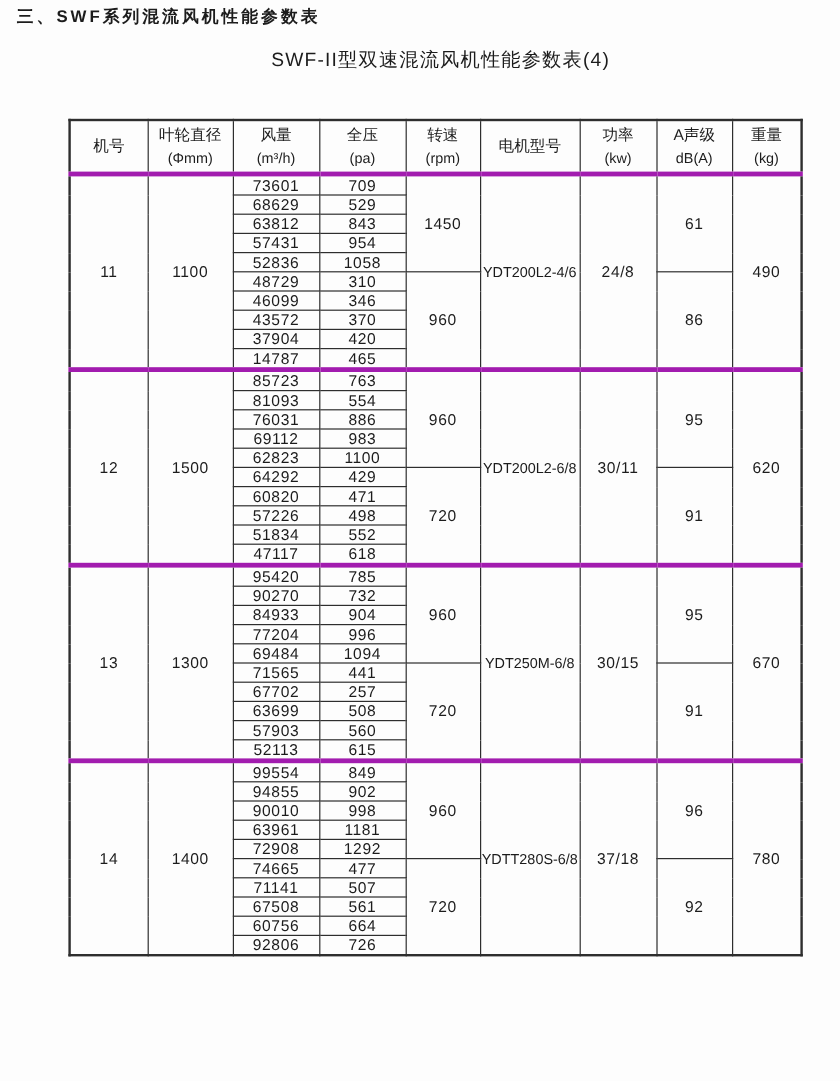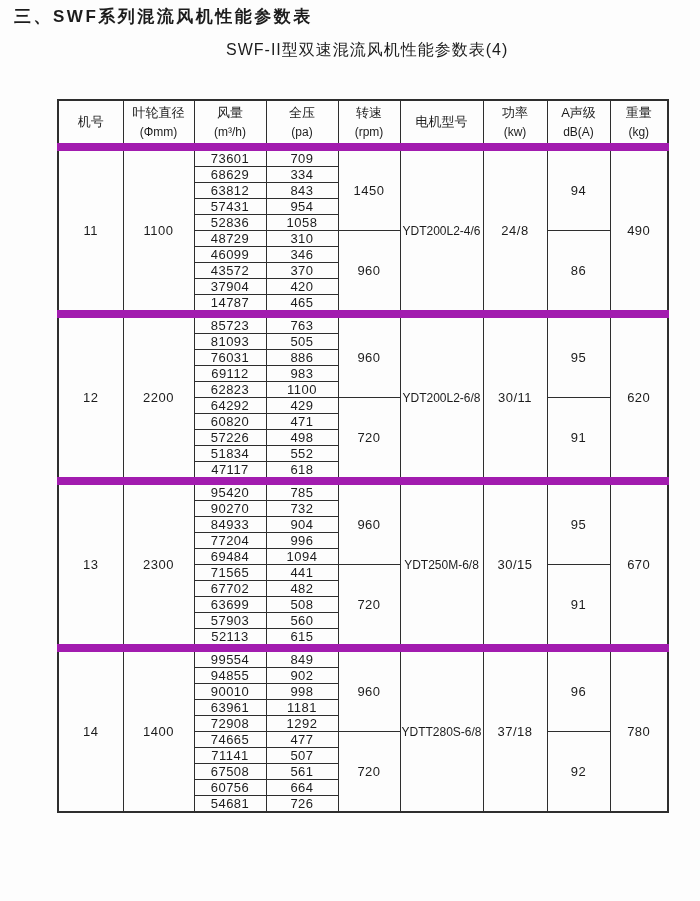--- a/index.html
+++ b/index.html
@@ -13,21 +13,21 @@
     overflow: hidden;
     background: #fdfdfd;
     color: #1c1c1c;
     font-family: "Liberation Sans", "DejaVu Sans", sans-serif;
     -webkit-font-smoothing: antialiased;
   }
   .page-title {
     position: absolute;
     left: 14px;
     top: 5px;
-    font-size: 17px;
+    font-size: 14px;
     font-weight: bold;
     letter-spacing: 2.5px;
     white-space: nowrap;
   }
   .page-subtitle {
     position: absolute;
     left: 226px;
     top: 40px;
     font-size: 16px;
     font-weight: normal;
@@ -65,21 +65,21 @@
   .spec-table td {
     font-size: 13px;
     letter-spacing: 0.5px;
   }
   td.motor-cell {
     font-size: 12px;
     letter-spacing: 0;
     margin-top: 48px;
   }
   tr.block-start td {
-    border-top: 8px solid #a21caf;
+    border-top: 4px solid #a21caf;
   }
 </style>
 </head>
 <body>
 
 <div class="page-title">三、SWF系列混流风机性能参数表</div>
 
 <div class="page-subtitle">SWF-II型双速混流风机性能参数表(4)</div>
 
 <table class="spec-table">
@@ -136,26 +136,26 @@
   <tbody>
 
   <tr class="block-start">
         <td rowspan="10" class="machine-no-cell">11</td>
         <td rowspan="10" class="diameter-cell">1100</td>
         <td class="airflow-cell">73601</td>
         <td class="pressure-cell">709</td>
         <td rowspan="5" class="speed-cell">1450</td>
         <td rowspan="10" class="motor-cell">YDT200L2-4/6</td>
         <td rowspan="10" class="power-cell">24/8</td>
-        <td rowspan="5" class="noise-cell">94</td>
+        <td rowspan="5" class="noise-cell">61</td>
         <td rowspan="10" class="weight-cell">490</td>
       </tr>
       <tr>
         <td class="airflow-cell">68629</td>
-        <td class="pressure-cell">334</td>
+        <td class="pressure-cell">529</td>
       </tr>
       <tr>
         <td class="airflow-cell">63812</td>
         <td class="pressure-cell">843</td>
       </tr>
       <tr>
         <td class="airflow-cell">57431</td>
         <td class="pressure-cell">954</td>
       </tr>
       <tr>
@@ -179,32 +179,32 @@
       <tr>
         <td class="airflow-cell">37904</td>
         <td class="pressure-cell">420</td>
       </tr>
       <tr>
         <td class="airflow-cell">14787</td>
         <td class="pressure-cell">465</td>
       </tr>
       <tr class="block-start">
         <td rowspan="10" class="machine-no-cell">12</td>
-        <td rowspan="10" class="diameter-cell">2200</td>
+        <td rowspan="10" class="diameter-cell">1500</td>
         <td class="airflow-cell">85723</td>
         <td class="pressure-cell">763</td>
         <td rowspan="5" class="speed-cell">960</td>
         <td rowspan="10" class="motor-cell">YDT200L2-6/8</td>
         <td rowspan="10" class="power-cell">30/11</td>
         <td rowspan="5" class="noise-cell">95</td>
         <td rowspan="10" class="weight-cell">620</td>
       </tr>
       <tr>
         <td class="airflow-cell">81093</td>
-        <td class="pressure-cell">505</td>
+        <td class="pressure-cell">554</td>
       </tr>
       <tr>
         <td class="airflow-cell">76031</td>
         <td class="pressure-cell">886</td>
       </tr>
       <tr>
         <td class="airflow-cell">69112</td>
         <td class="pressure-cell">983</td>
       </tr>
       <tr>
@@ -228,21 +228,21 @@
       <tr>
         <td class="airflow-cell">51834</td>
         <td class="pressure-cell">552</td>
       </tr>
       <tr>
         <td class="airflow-cell">47117</td>
         <td class="pressure-cell">618</td>
       </tr>
       <tr class="block-start">
         <td rowspan="10" class="machine-no-cell">13</td>
-        <td rowspan="10" class="diameter-cell">2300</td>
+        <td rowspan="10" class="diameter-cell">1300</td>
         <td class="airflow-cell">95420</td>
         <td class="pressure-cell">785</td>
         <td rowspan="5" class="speed-cell">960</td>
         <td rowspan="10" class="motor-cell">YDT250M-6/8</td>
         <td rowspan="10" class="power-cell">30/15</td>
         <td rowspan="5" class="noise-cell">95</td>
         <td rowspan="10" class="weight-cell">670</td>
       </tr>
       <tr>
         <td class="airflow-cell">90270</td>
@@ -261,21 +261,21 @@
         <td class="pressure-cell">1094</td>
       </tr>
       <tr>
         <td class="airflow-cell">71565</td>
         <td class="pressure-cell">441</td>
         <td rowspan="5" class="speed-cell">720</td>
         <td rowspan="5" class="noise-cell">91</td>
       </tr>
       <tr>
         <td class="airflow-cell">67702</td>
-        <td class="pressure-cell">482</td>
+        <td class="pressure-cell">257</td>
       </tr>
       <tr>
         <td class="airflow-cell">63699</td>
         <td class="pressure-cell">508</td>
       </tr>
       <tr>
         <td class="airflow-cell">57903</td>
         <td class="pressure-cell">560</td>
       </tr>
       <tr>
@@ -321,17 +321,17 @@
       </tr>
       <tr>
         <td class="airflow-cell">67508</td>
         <td class="pressure-cell">561</td>
       </tr>
       <tr>
         <td class="airflow-cell">60756</td>
         <td class="pressure-cell">664</td>
       </tr>
       <tr>
-        <td class="airflow-cell">54681</td>
+        <td class="airflow-cell">92806</td>
         <td class="pressure-cell">726</td>
       </tr>
     </tbody>
 </table>
 
 </body></html>

